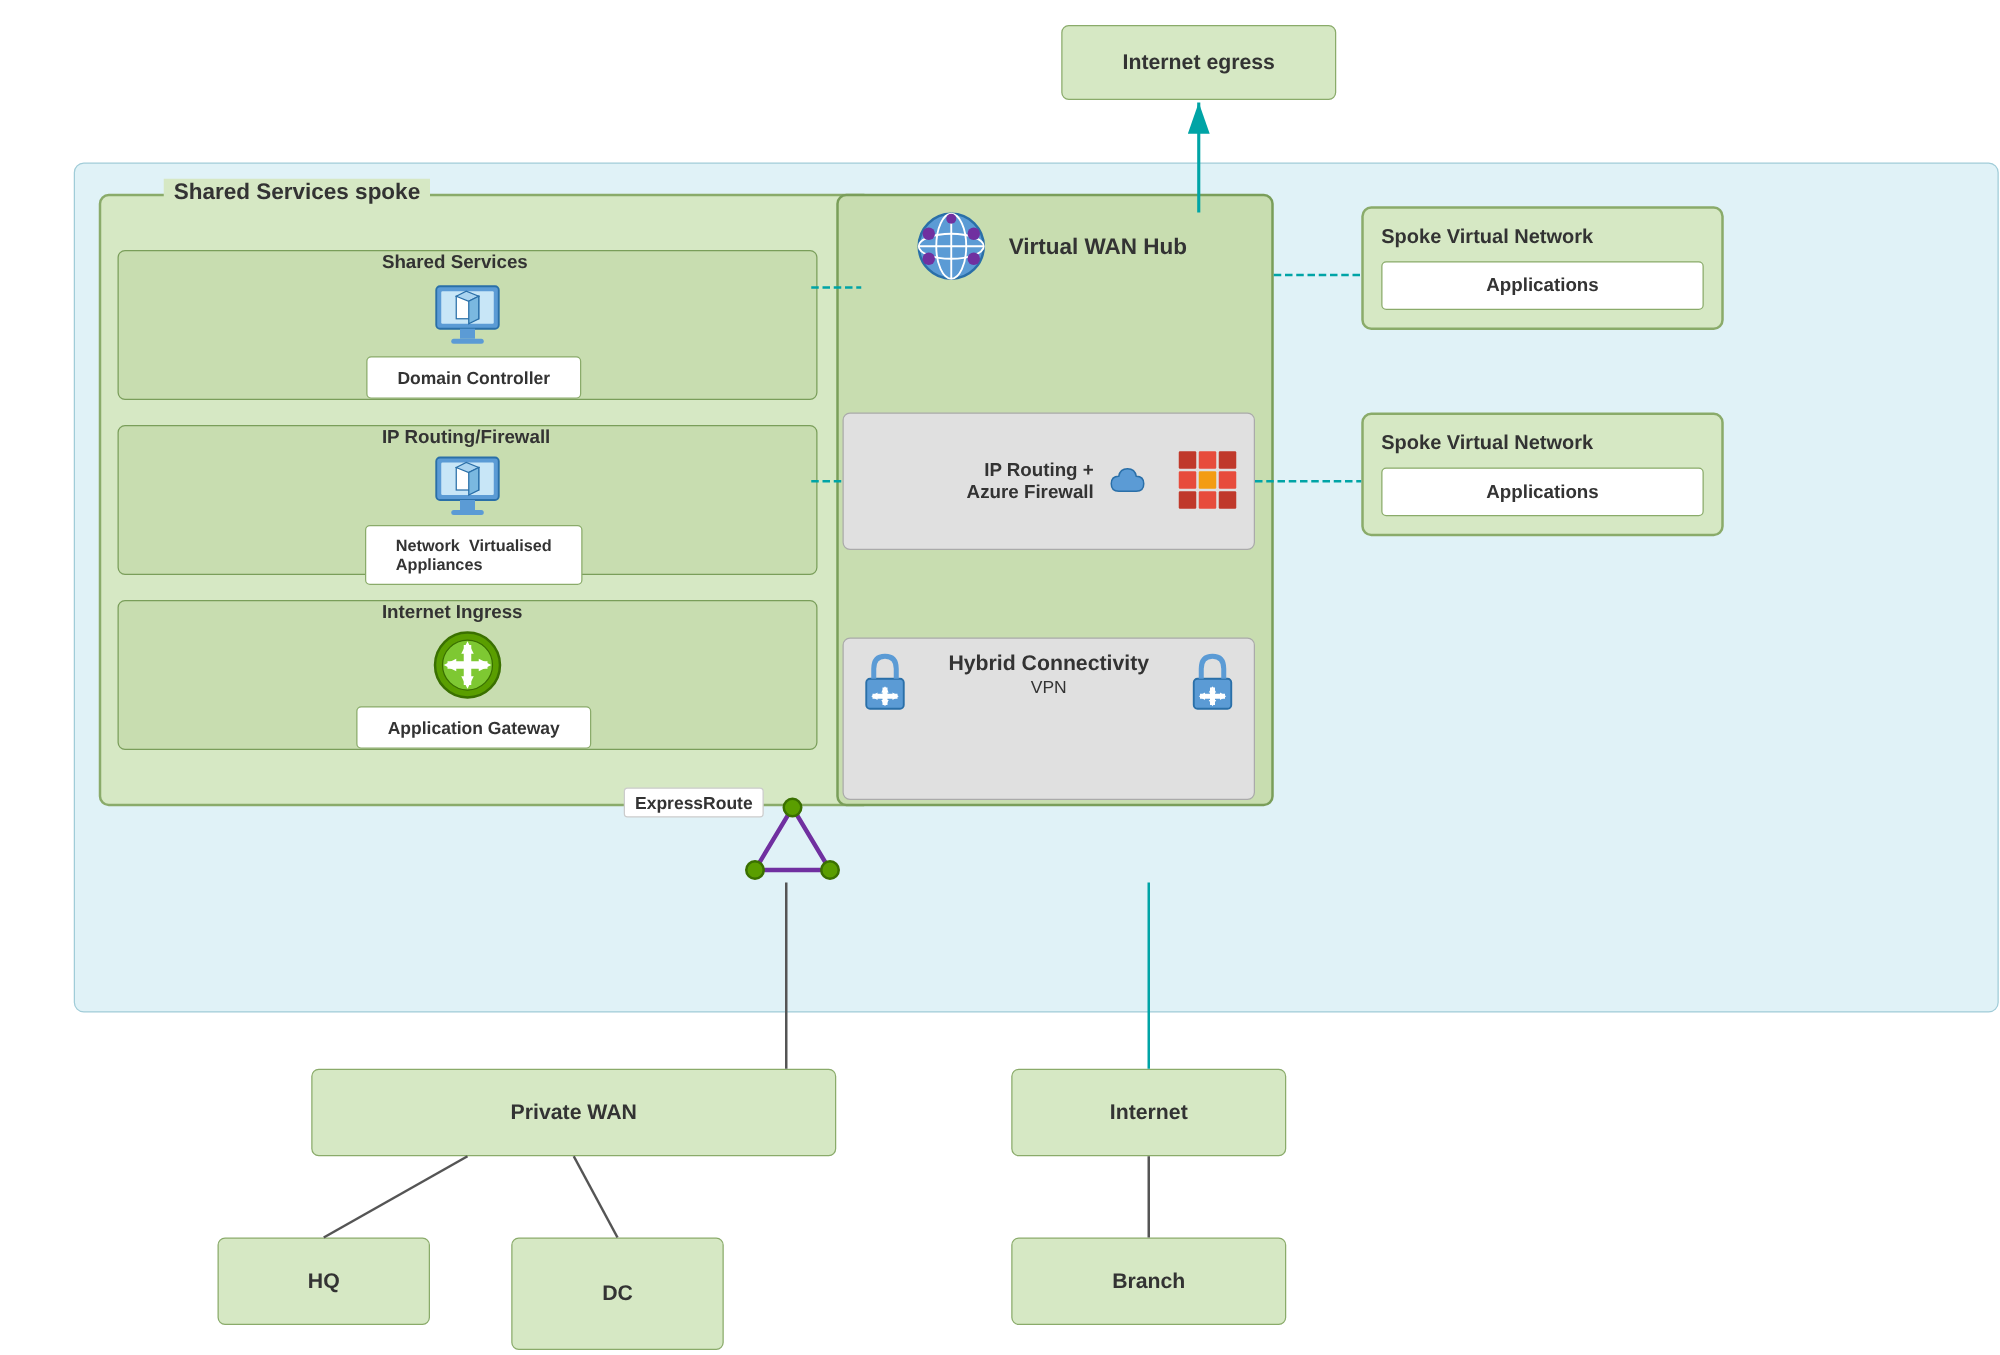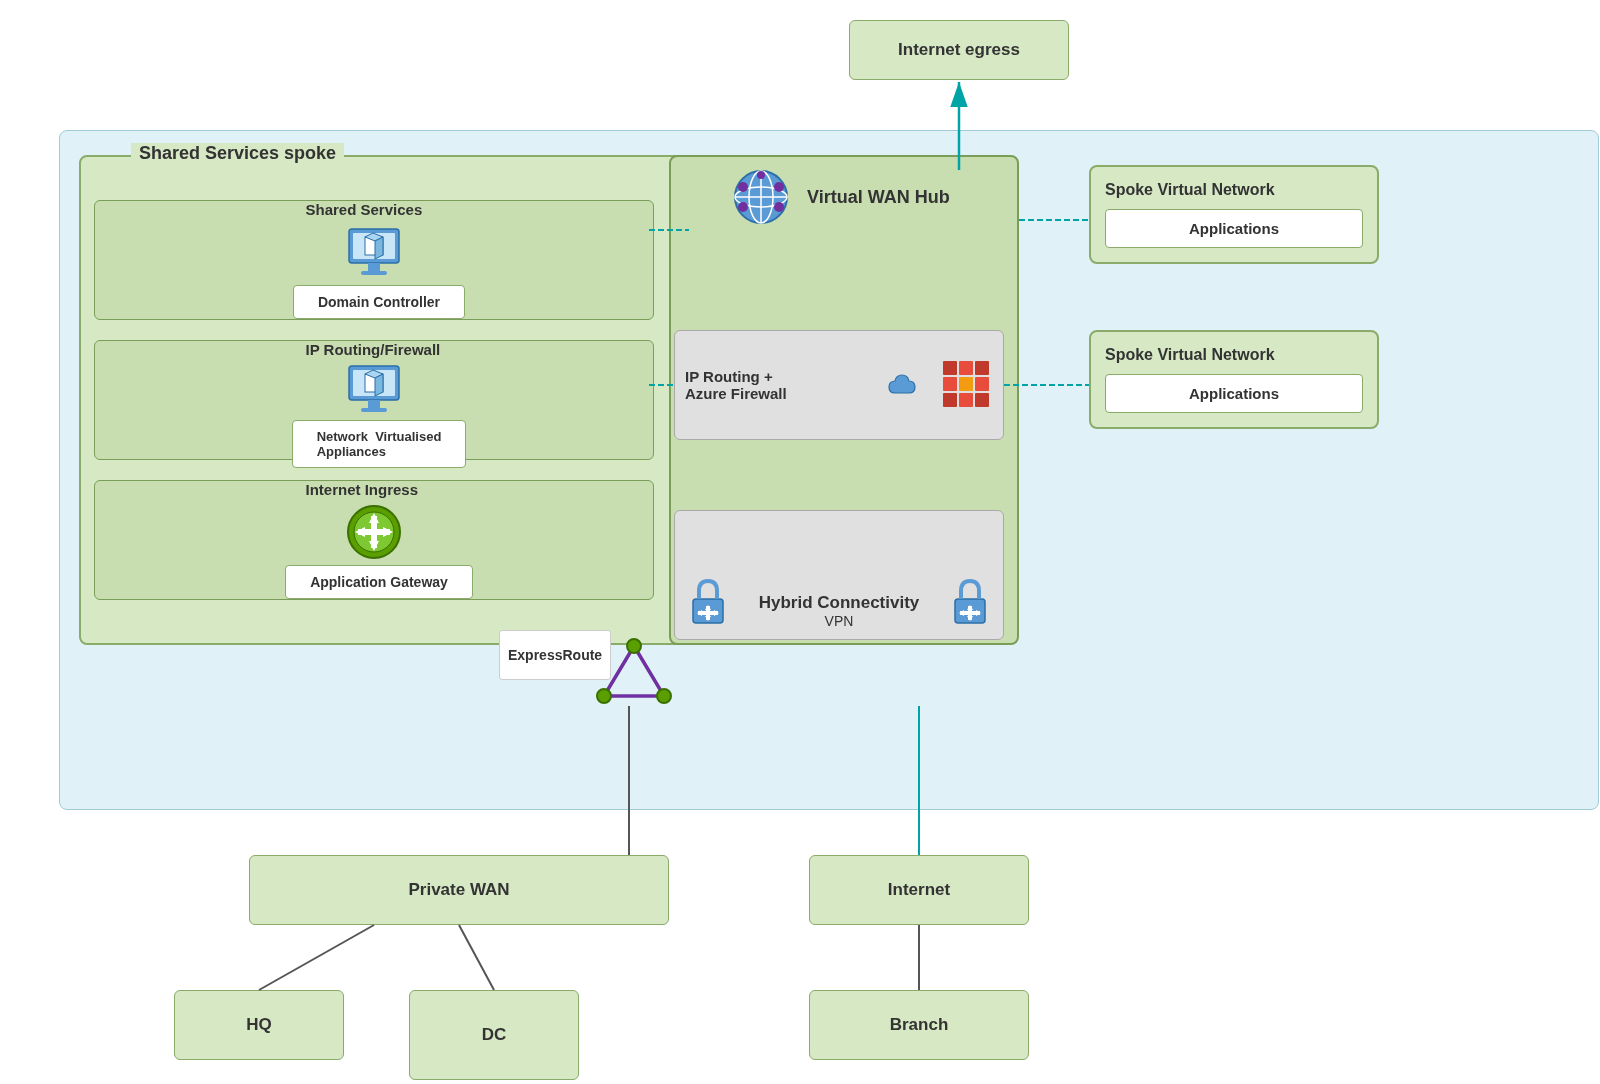--- a/index.html
+++ b/index.html
@@ -137,41 +137,42 @@
       left: 645px;
       width: 330px;
       height: 110px;
       background: #e0e0e0;
       border: 1.5px solid #aaa;
       border-radius: 6px;
       display: flex;
       align-items: center;
       padding: 10px;
       gap: 12px;
+      text-align: right;
     }
 
     .ip-routing-text {
       font-size: 15px;
       font-weight: bold;
       color: #333;
       flex: 1;
     }
 
     
     .hybrid-box {
       position: absolute;
       top: 510px;
       left: 645px;
       width: 330px;
       height: 130px;
       background: #e0e0e0;
       border: 1.5px solid #aaa;
       border-radius: 6px;
       display: flex;
-      align-items: flex-end;
+      align-items: flex-start;
       padding: 10px;
       gap: 8px;
     }
 
     .hybrid-text-area {
       flex: 1;
       display: flex;
       flex-direction: column;
       align-items: center;
     }
@@ -287,21 +288,21 @@
     
     .expressroute-label {
       position: absolute;
       top: 630px;
       left: 470px;
       font-size: 14px;
       font-weight: bold;
       color: #333;
       background: white;
       border: 1px solid #ccc;
-      padding: 16px 8px;
+      padding: 3px 8px;
       border-radius: 3px;
       text-align: center;
     }
 
     
     .triangle-area {
       position: absolute;
       top: 626px;
       left: 545px;
       width: 120px;

